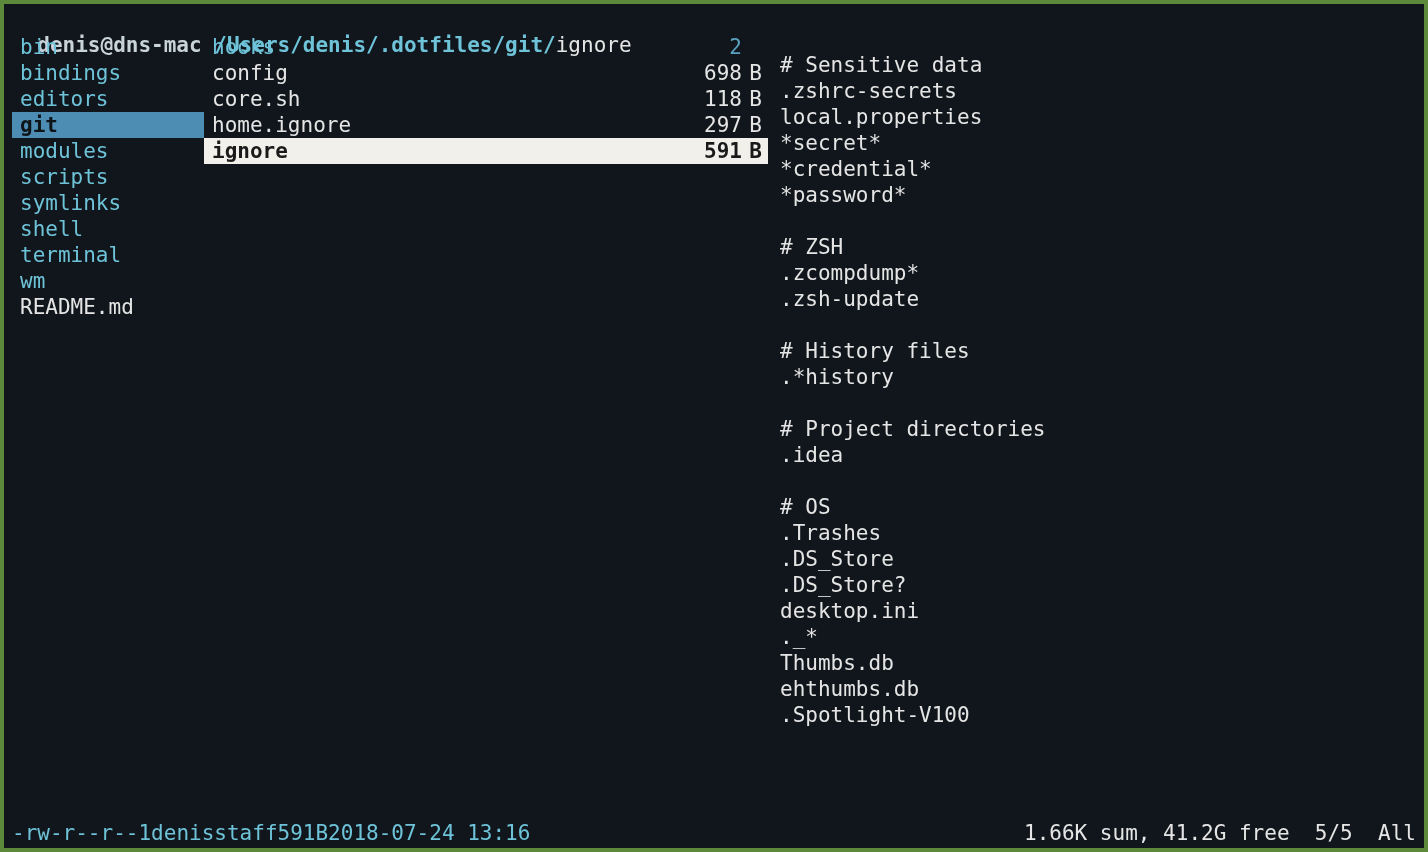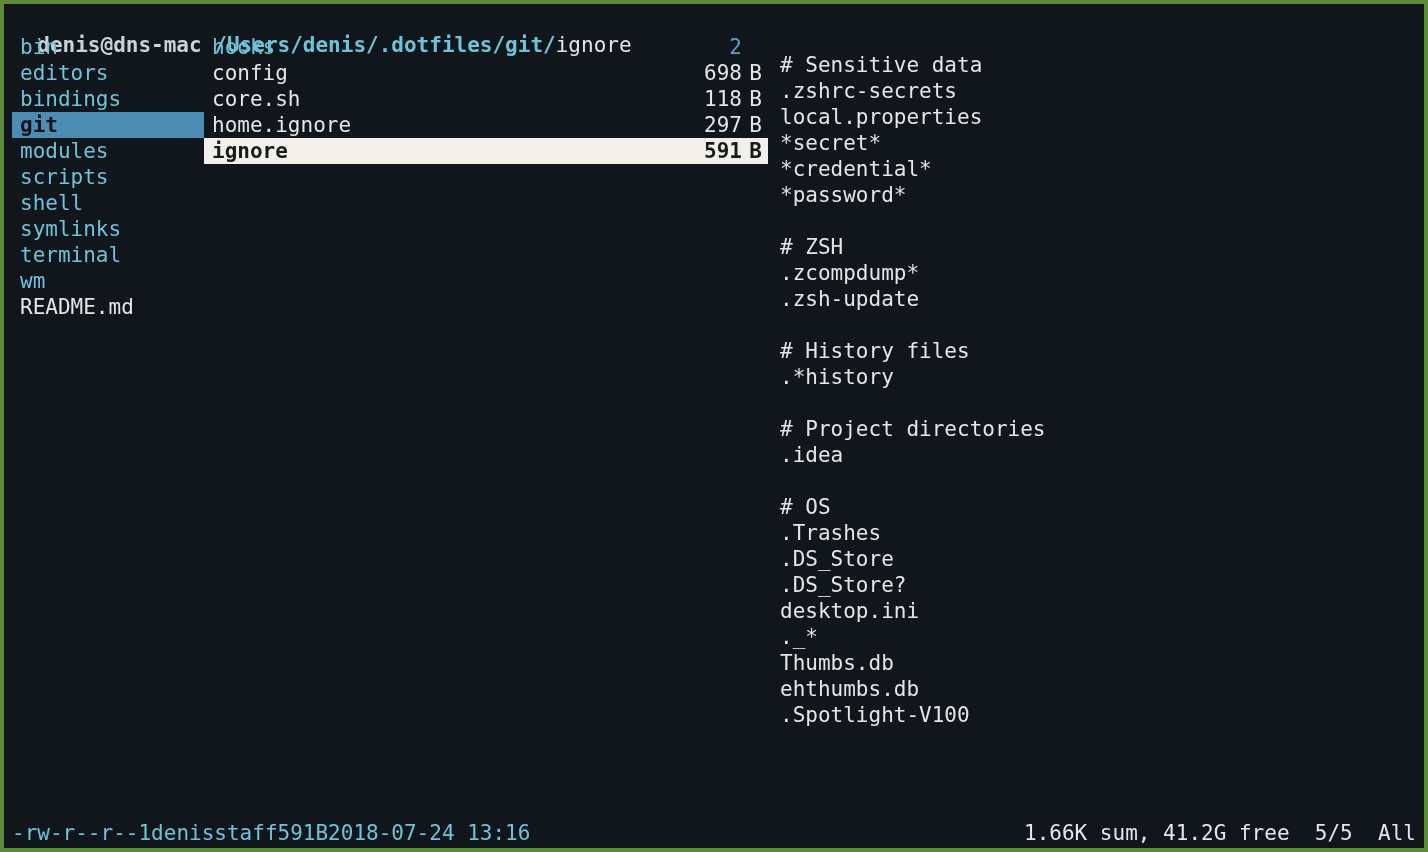--- a/index.html
+++ b/index.html
@@ -80,27 +80,27 @@
 </head>
 <body>
 
 <div class="header">
   <span class="hdr-host">denis@dns-mac</span> <span class="hdr-path">/Users/denis/.dotfiles/git/</span><span class="hdr-file">ignore</span>
 </div>
 
 <div class="panes">
   <div class="col col1" id="col1">
       <div class="row">bin</div>
+      <div class="row">bindings</div>
       <div class="row">editors</div>
-      <div class="row">bindings</div>
       <div class="row sel-blue">git</div>
       <div class="row">modules</div>
       <div class="row">scripts</div>
+      <div class="row">symlinks</div>
       <div class="row">shell</div>
-      <div class="row">symlinks</div>
       <div class="row">terminal</div>
       <div class="row">wm</div>
       <div class="row readme">README.md</div>
     </div>
   <div class="col col2" id="col2">
       <div class="row hooks"><span class="name">hooks</span><span class="size">2</span><span class="unit"></span></div>
       <div class="row plain"><span class="name">config</span><span class="size">698</span><span class="unit">B</span></div>
       <div class="row plain"><span class="name">core.sh</span><span class="size">118</span><span class="unit">B</span></div>
       <div class="row plain"><span class="name">home.ignore</span><span class="size">297</span><span class="unit">B</span></div>
       <div class="row sel-white"><span class="name">ignore</span><span class="size">591</span><span class="unit">B</span></div>

